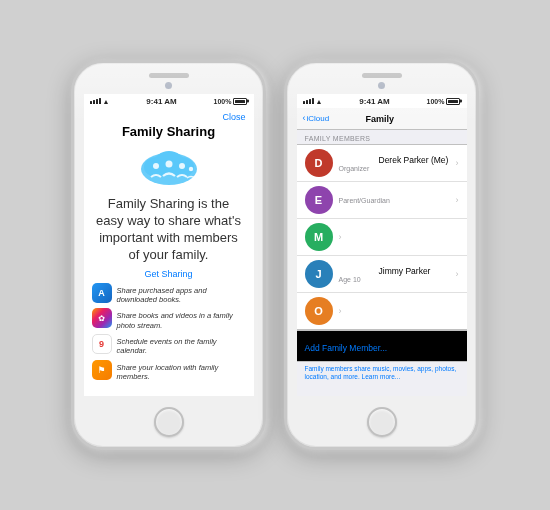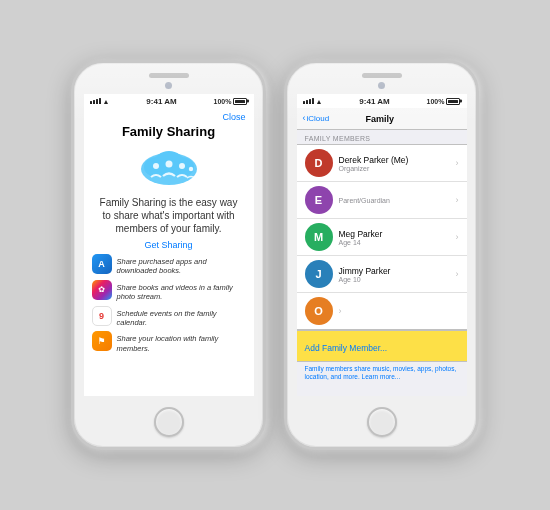--- a/index.html
+++ b/index.html
@@ -163,21 +163,21 @@
       font-weight: 600;
       color: #000;
       padding: 2px 10px;
     }
     .cloud-icon {
       display: flex;
       justify-content: center;
       padding: 6px 0 4px;
     }
     .intro-desc {
-      font-size: 10px;
+      font-size: 13px;
       text-align: center;
       color: #333;
       padding: 0 12px;
       line-height: 1.3;
     }
     .get-started {
       text-align: center;
       font-size: 9px;
       color: #007aff;
       padding: 5px 0 4px;
@@ -286,31 +286,32 @@
       justify-content: center;
       font-size: 11px;
       font-weight: 600;
       color: white;
     }
     .member-info { flex: 1; }
     .member-name {
       font-size: 8.5px;
       color: #000;
       font-weight: 400;
+      margin-left: 40px;
     }
     .member-role {
       font-size: 7px;
       color: #8e8e93;
     }
     .row-chevron {
       font-size: 9px;
       color: #c0c0c0;
     }
     .add-member-row {
-      background: #fde047;
+      background: #000000;
       padding: 6px 8px;
       border-top: 0.5px solid #c0c0c0;
       border-bottom: 0.5px solid #c0c0c0;
     }
     .add-member-text {
       font-size: 8.5px;
       color: #007aff;
     }
     .sharing-note {
       font-size: 6.5px;
@@ -480,24 +481,20 @@
             <div class="member-info">
               <div class="member-role">Parent/Guardian</div>
             </div>
             <span class="row-chevron">›</span>
           </div>
 
           <div class="member-row">
             <div class="avatar">
               <div class="avatar-placeholder" style="background:#27ae60;">M</div>
             </div>
-            <div class="member-info">
-              <div class="member-name">Meg Parker</div>
-              <div class="member-role">Age 14</div>
-            </div>
             <span class="row-chevron">›</span>
           </div>
 
           <div class="member-row">
             <div class="avatar">
               <div class="avatar-placeholder" style="background:#2980b9;">J</div>
             </div>
             <div class="member-info">
               <div class="member-name">Jimmy Parker</div>
               <div class="member-role">Age 10</div>

